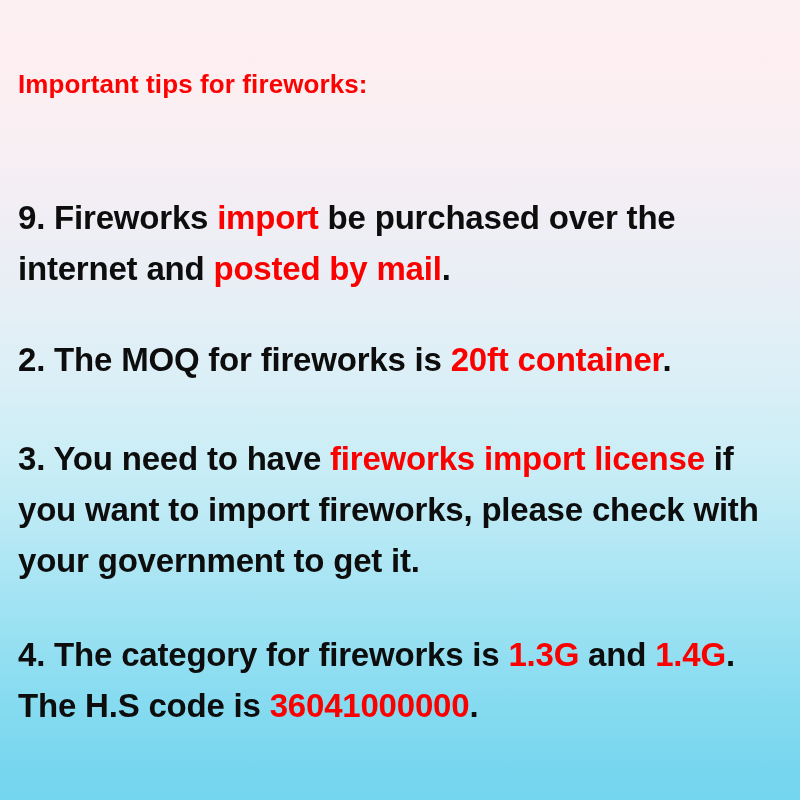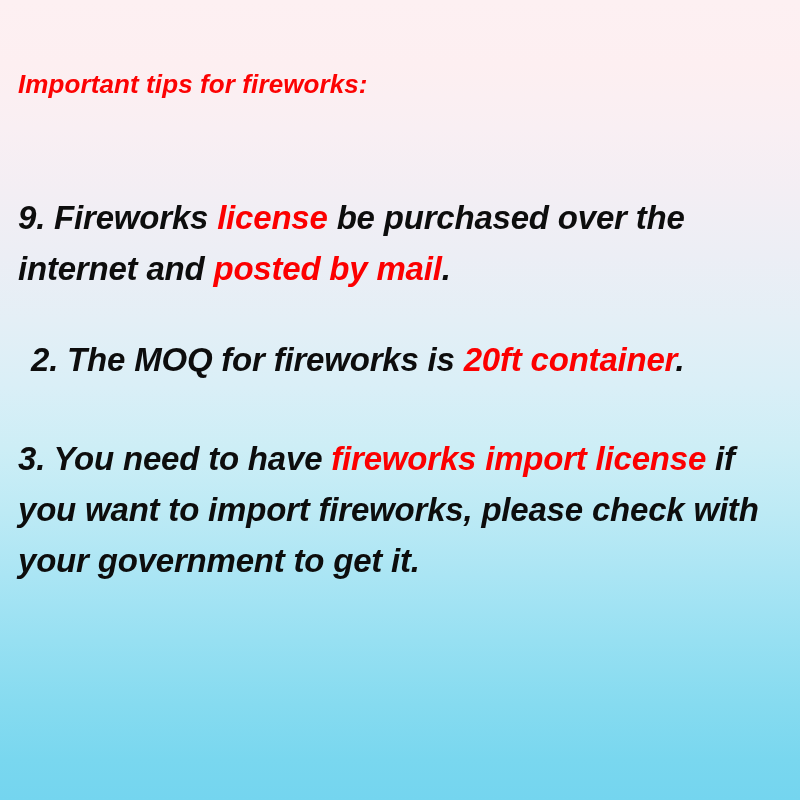--- a/index.html
+++ b/index.html
@@ -37,21 +37,20 @@
     );
     overflow: hidden;
   }
 
   .content {
     position: absolute;
     left: 18px;
     top: 0;
     width: 764px;
     height: 632px;
-    font-style: italic;
   }
 
   .tips-title {
     position: absolute;
     left: 0;
     top: 69px;
     font-size: 26px;
     font-weight: bold;
     color: #fc0303;
     letter-spacing: 0.1px;
@@ -63,41 +62,42 @@
     left: 0;
     width: 764px;
     font-size: 33px;
     font-weight: bold;
     color: #0d0d0d;
     line-height: 51px;
     letter-spacing: -0.2px;
   }
 
   #tip-1 { top: 159px; }
-  #tip-2 { top: 301px; margin-left: 13px; }
+  #tip-2 { top: 301px; }
   #tip-3 { top: 400px; }
   #tip-4 { top: 596px; }
 
   .hl {
     color: #fc0000;
   }
 
   .seg {
     white-space: pre-wrap;
   }
 </style>
 </head>
 <body>
 
 <div id="poster">
   <div class="content">
 
     <div class="tips-title">Important tips for fireworks:</div>
 
-    <p class="tip" id="tip-1"><span class="seg">9. Fireworks </span><span class="seg hl">license</span><span class="seg"> be purchased over the internet and </span><span class="seg hl">posted by mail</span><span class="seg">.</span></p>
+    <p class="tip" id="tip-1"><span class="seg">9. Fireworks </span><span class="seg hl">import</span><span class="seg"> be purchased over the internet and </span><span class="seg hl">posted by mail</span><span class="seg">.</span></p>
 
     <p class="tip" id="tip-2"><span class="seg">2. The MOQ for fireworks is </span><span class="seg hl">20ft container</span><span class="seg">.</span></p>
 
     <p class="tip" id="tip-3"><span class="seg">3. You need to have </span><span class="seg hl">fireworks import license</span><span class="seg"> if you want to import fireworks, please check with your government to get it.</span></p>
 
+    <p class="tip" id="tip-4"><span class="seg">4. The category for fireworks is </span><span class="seg hl">1.3G</span><span class="seg"> and </span><span class="seg hl">1.4G</span><span class="seg">. The H.S code is </span><span class="seg hl">36041000000</span><span class="seg">.</span></p>
 
   </div>
 </div>
 
 </body></html>

